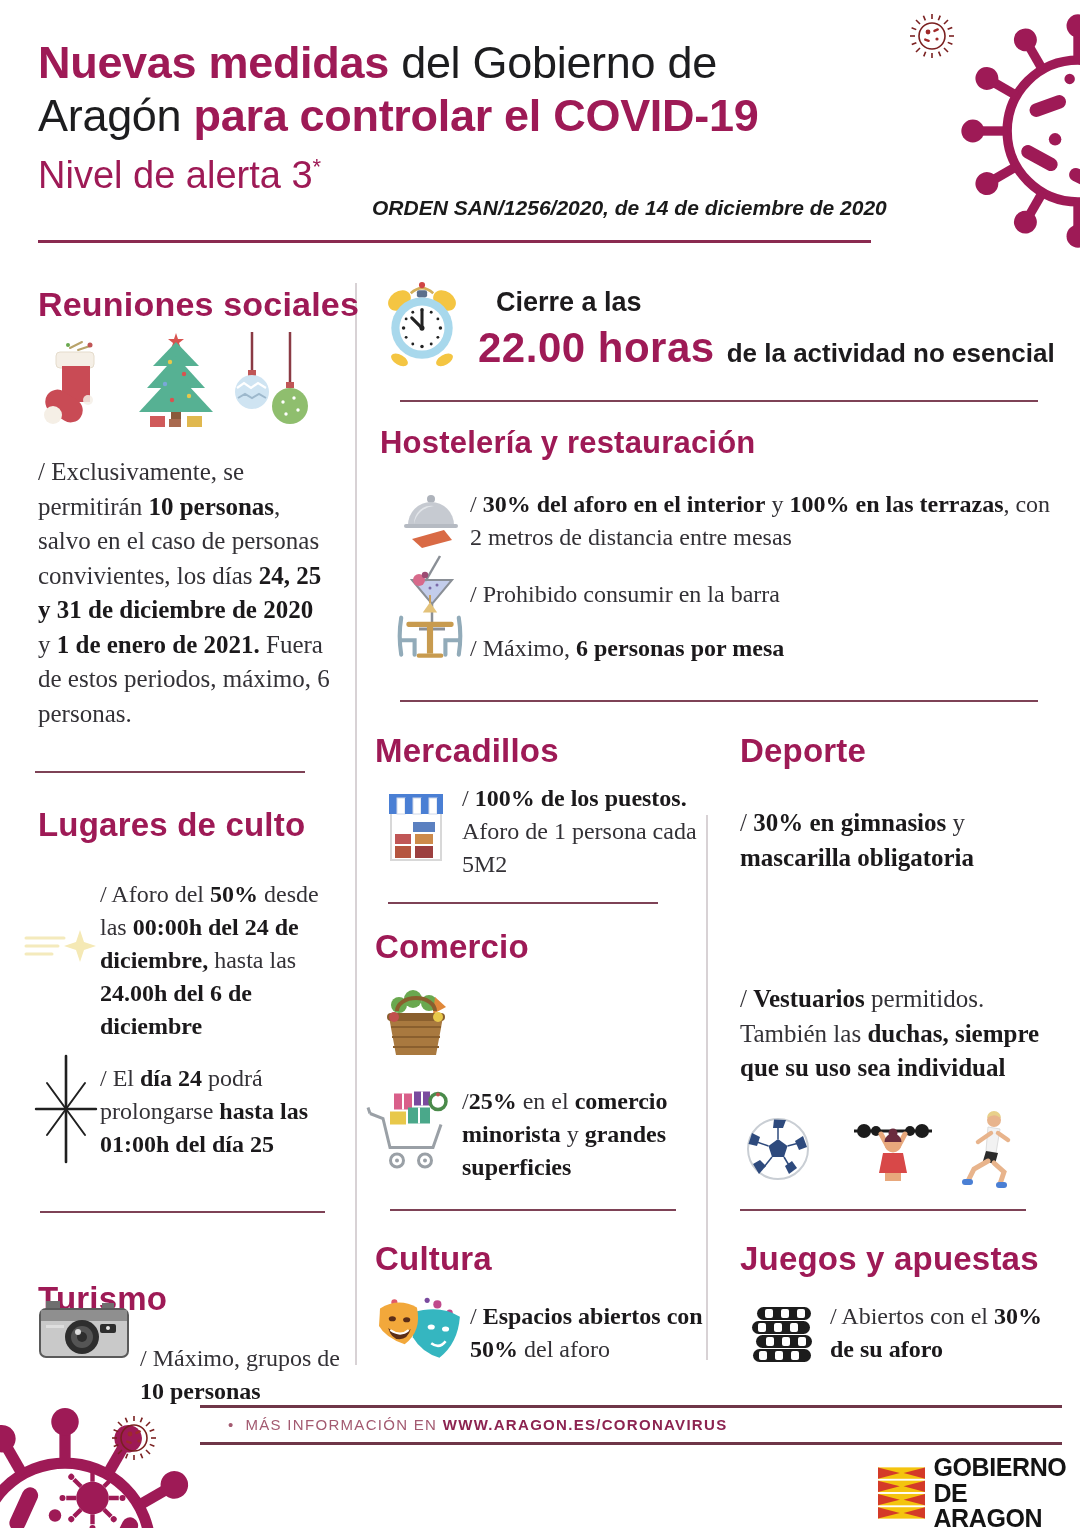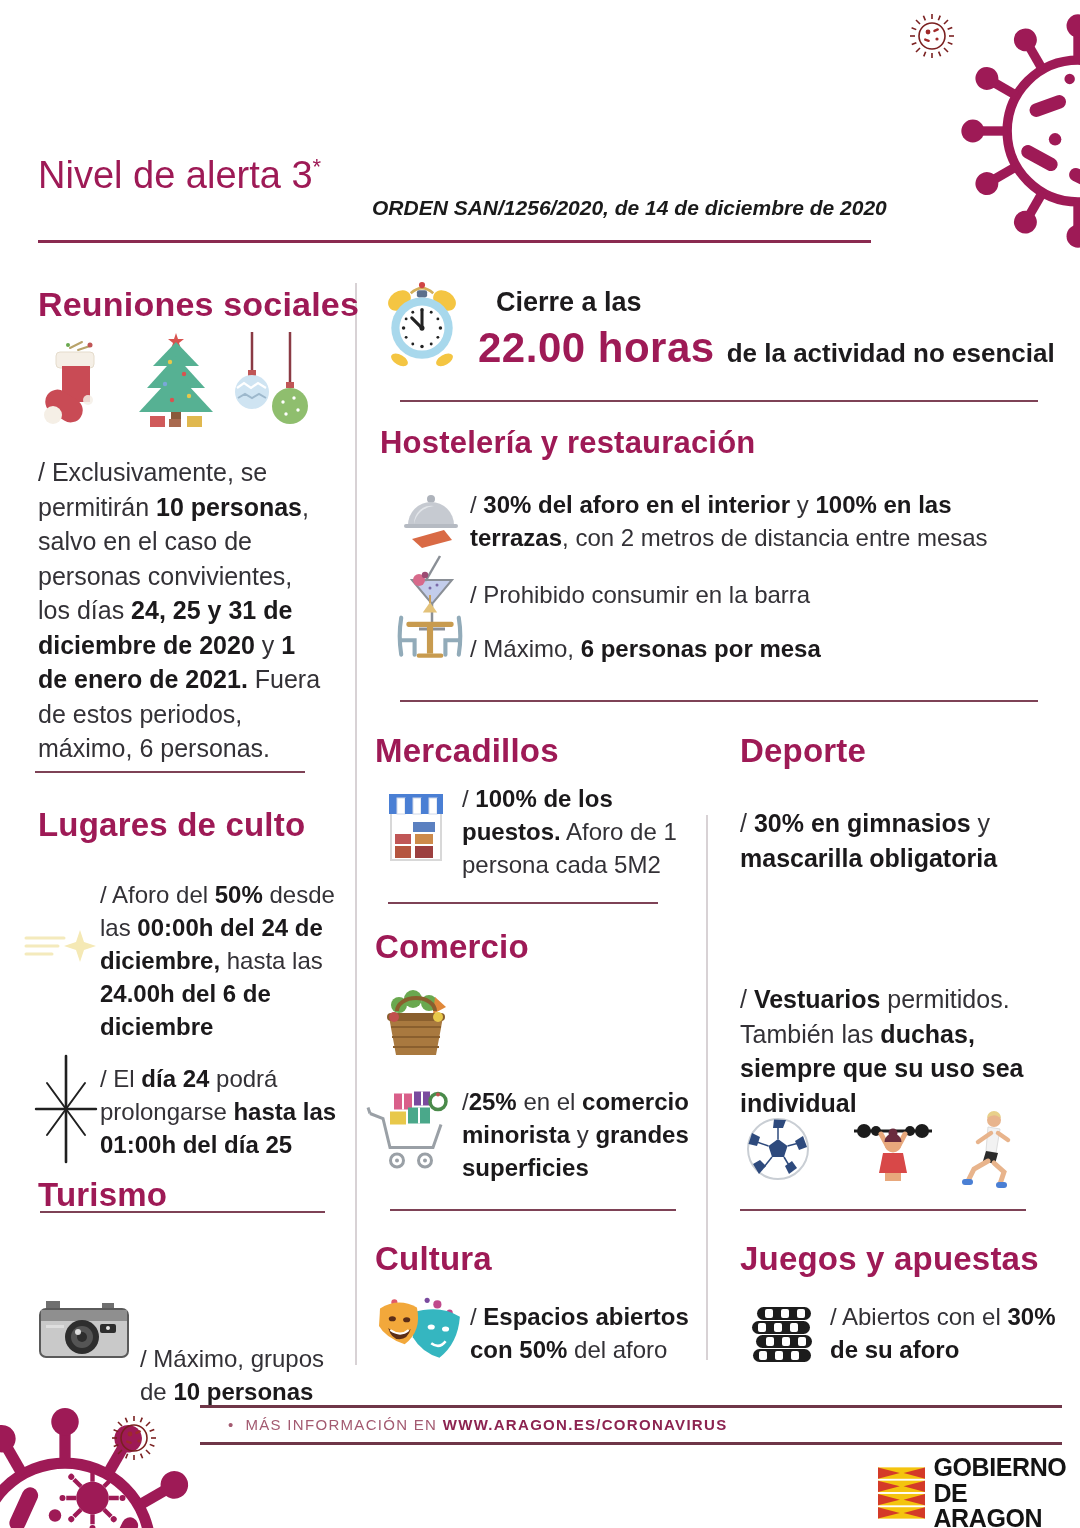--- a/index.html
+++ b/index.html
@@ -2,21 +2,21 @@
 <html><head>
 <meta charset="utf-8">
 <style>
   html,body{margin:0;padding:0;background:#ffffff;}
   #page{position:relative;width:1080px;height:1528px;background:#fff;overflow:hidden;
         font-family:"Liberation Sans",sans-serif;color:#333;}
   .abs{position:absolute;}
   .accent{color:#9e1a56;}
   .b{font-weight:700;color:#1b191b;}
   .h2{color:#9e1a56;font-weight:700;font-size:31px;letter-spacing:.2px;}
-  .body-txt{font-size:24px;line-height:1.38;color:#333136;}
+  .body-txt{font-size:24px;line-height:1.38;color:#333136;font-family:Liberation Serif, serif;}
   .hr{background:#7e4256;height:2px;}
   .vr{background:#d8d2d5;width:2px;}
   
   .title{font-size:45px;line-height:1.18;font-weight:400;color:#1d1d1f;letter-spacing:-.3px;}
   .title .accent{font-weight:700;}
   .alert{font-size:38px;font-weight:400;color:#9e1a56;}
   .alert sup{font-size:22px;}
   .order{font-size:21px;font-style:italic;font-weight:700;color:#1a1a1a;}
   
   .curfew-l1{font-size:27px;font-weight:700;color:#1d1b1d;}
@@ -25,20 +25,24 @@
   
   .foot-txt{font-size:15px;letter-spacing:1.3px;color:#a35a70;font-weight:400;}
   .foot-txt .url{color:#8c2350;font-weight:700;}
   .logo-txt{font-size:25px;font-weight:700;line-height:1.02;color:#141414;letter-spacing:-.4px;}
 </style>
 </head>
 <body>
 
 <div id="page">
 
+  <div class="abs title" style="left:38px;top:36px;width:840px;">
+    <div><span class="accent">Nuevas medidas</span><span> del Gobierno de</span></div>
+    <div><span>Aragón </span><span class="accent">para controlar el COVID-19</span></div>
+  </div>
 
   <div class="abs alert" style="left:38px;top:154px;"><span>Nivel de alerta 3</span><sup>*</sup></div>
   <div class="abs order" style="left:372px;top:196px;">ORDEN SAN/1256/2020, de 14 de diciembre de 2020</div>
 
   <div class="abs hr" style="left:38px;top:240px;width:833px;height:3px;background:#8a2a50;"></div>
 
   <svg class="abs" style="left:906px;top:10px;" width="52" height="52" viewBox="0 0 52 52">
     <g stroke="#7a2020" stroke-width="1.6" fill="none">
       <circle cx="26" cy="26" r="13"></circle>
       <g>
@@ -243,21 +247,21 @@
     <g stroke="#202020" stroke-linecap="round">
       <line x1="36" y1="2" x2="36" y2="108" stroke-width="2.6"></line>
       <line x1="6" y1="55" x2="66" y2="55" stroke-width="2.4"></line>
       <line x1="17" y1="29" x2="55" y2="81" stroke-width="2"></line>
       <line x1="55" y1="29" x2="17" y2="81" stroke-width="2"></line>
     </g>
   </svg>
   <div class="abs body-txt" style="left:100px;top:1062px;width:248px;"><span>/ El </span><span class="b">día 24</span><span> podrá prolongarse </span><span class="b">hasta las 01:00h del día 25</span></div>
 
   <div class="abs hr" style="left:40px;top:1211px;width:285px;"></div>
-  <div class="abs h2" style="left:38px;top:1176px;font-size:33px;">Turismo</div>
+  <div class="abs h2" style="left:38px;top:1280px;font-size:33px;">Turismo</div>
 
   <svg class="abs" style="left:38px;top:1297px;" width="92" height="64" viewBox="0 0 92 64">
     <rect x="8" y="4" width="14" height="9" fill="#6f6f6f"></rect>
       <rect x="64" y="6" width="12" height="7" fill="#6f6f6f"></rect>
     <rect x="2" y="12" width="88" height="48" rx="6" fill="#c9c9c9" stroke="#5a5a5a" stroke-width="2"></rect>
     <rect x="3" y="13" width="86" height="11" fill="#8f8f8f"></rect>
     <rect x="62" y="27" width="16" height="9" rx="2" fill="#2e2e2e"></rect>
       <circle cx="70" cy="31" r="2" fill="#e8e8e8"></circle>
     <circle cx="44" cy="40" r="17" fill="#2e2e2e"></circle>
       <circle cx="44" cy="40" r="11" fill="#555"></circle>

